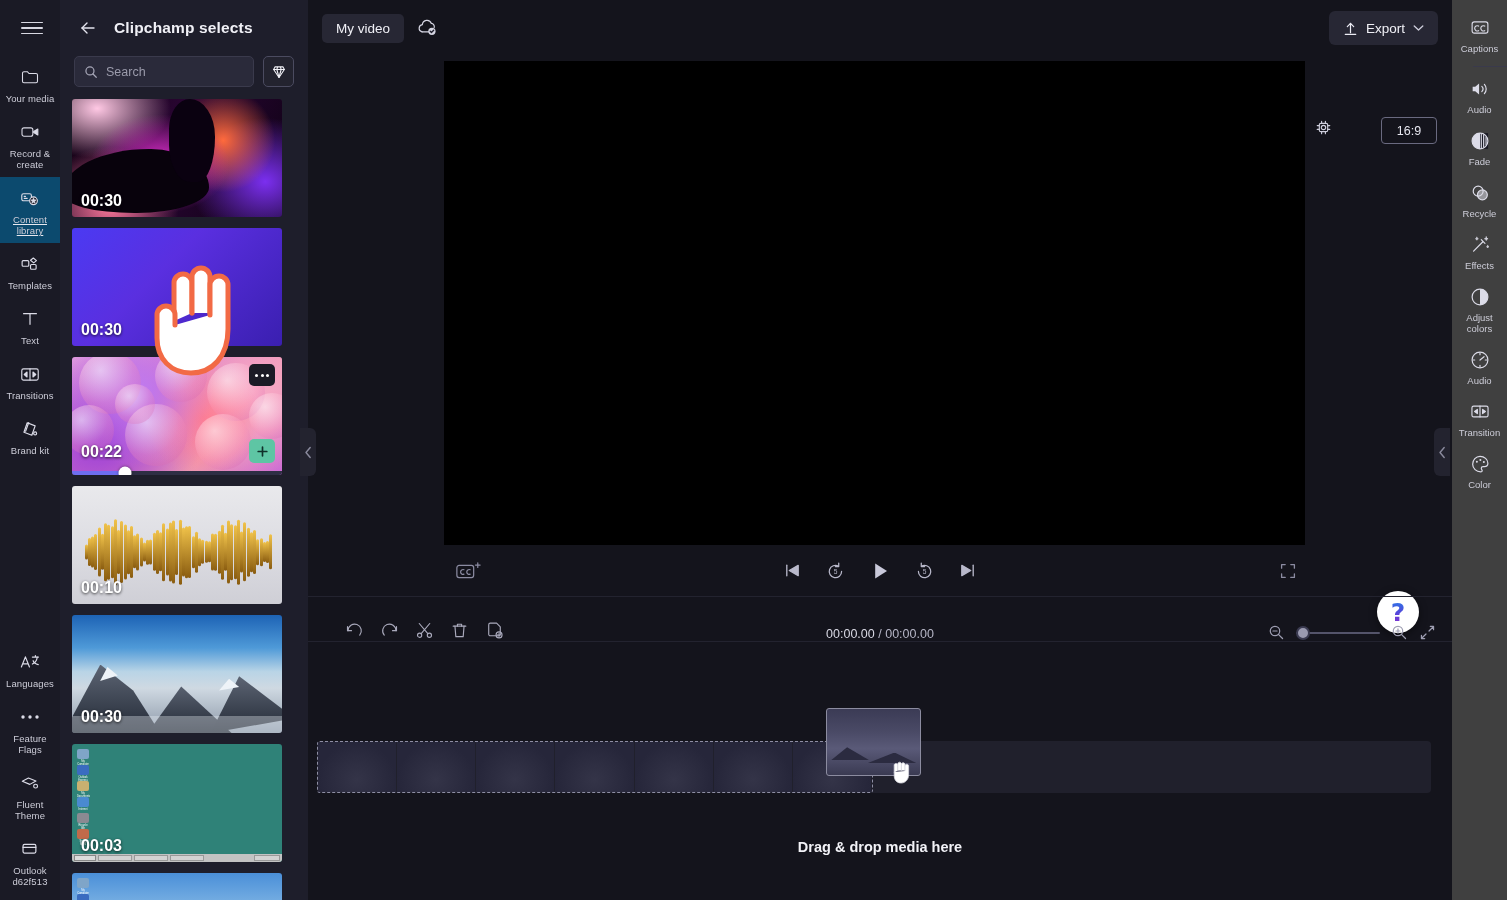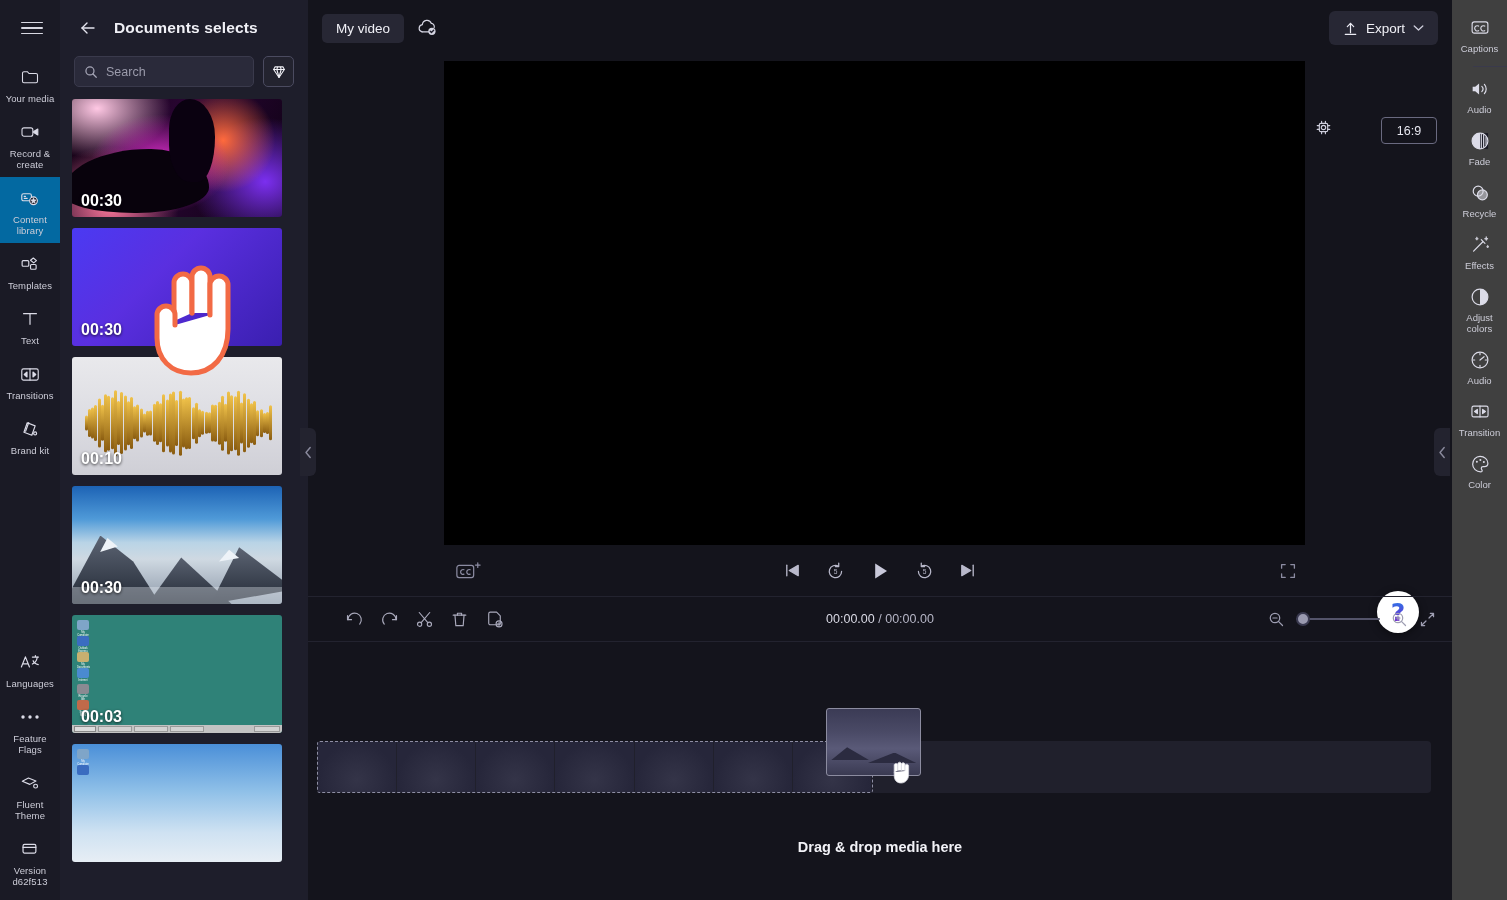--- a/index.html
+++ b/index.html
@@ -24,21 +24,21 @@
   }
   .hamburger .bars { width: 22px; }
   .hamburger .bars span {
     display: block; height: 1.6px; background: #d8d8e2; margin: 4px 0; border-radius: 2px;
   }
   .rail-items { width: 60px; display: flex; flex-direction: column; align-items: center; }
   .rail-item {
     width: 60px; padding: 9px 2px 7px; display: flex; flex-direction: column;
     align-items: center; gap: 4px; cursor: pointer; position: relative;
   }
-  .rail-item.active { background: #0369a1; }
+  .rail-item.active { background: #0c4a6e; text-decoration: underline; }
   .rail-item .ico { height: 24px; display: flex; align-items: center; justify-content: center; }
   .rail-item .lbl {
     font-size: 9.5px; line-height: 11px; color: #cdcdd8; text-align: center;
     max-width: 58px; letter-spacing: .1px;
   }
   .rail-spacer { flex: 1; }
   .rail-bottom { width: 60px; display: flex; flex-direction: column; align-items: center; padding-bottom: 6px; }
   svg { display: block; }
 
   
@@ -195,21 +195,21 @@
     display: flex; align-items: center;
   }
   .cc-add { position: absolute; left: 147px; cursor: pointer; }
   .transport { margin: 0 auto; display: flex; align-items: center; gap: 18px; }
   .tbtn { cursor: pointer; padding: 3px; display: flex; align-items: center; justify-content: center; }
   .fs-btn { position: absolute; right: 155px; cursor: pointer; }
 
   .tl-toolbar {
     position: absolute; left: 0; top: 596px; width: 1144px; height: 46px;
     border-top: 1px solid #23232f; border-bottom: 1px solid #23232f;
-    display: flex; align-items: center; padding-left: 24px;
+    display: flex; align-items: flex-end; padding-left: 24px;
   }
   .tl-left { display: flex; align-items: center; gap: 14px; padding-left: 12px; }
   .tl-time { position: absolute; left: 0; right: 0; text-align: center; font-size: 12.5px; color: #b6b6c6; pointer-events: none; }
   .tl-time .cur { color: #d9d9e4; }
   .tl-right { margin-left: auto; display: flex; align-items: center; gap: 11px; padding-right: 16px; }
   .zoom-slider { position: relative; width: 84px; height: 14px; display: flex; align-items: center; cursor: pointer; }
   .zoom-slider .track { width: 100%; height: 2px; background: #54546a; border-radius: 2px; }
   .zoom-slider .knob {
     position: absolute; left: 0; width: 14px; height: 14px; border-radius: 50%;
     background: #9a9ab0; border: 2px solid #3a3a50;
@@ -369,34 +369,34 @@
           </span>
     <span class="lbl">Fluent Theme</span>
         </div>
         <div class="rail-item">
           <span class="ico">
             <svg width="24" height="22" viewBox="0 0 24 24" fill="none" stroke="#dcdce8" stroke-width="1.3" stroke-linecap="round" stroke-linejoin="round">
               <rect x="4.4" y="7" width="14" height="9.4" rx="1.6"></rect>
               <path d="M4.4 10.2h14"></path>
             </svg>
           </span>
-    <span class="lbl">Version d62f513</span>
+    <span class="lbl">Outlook d62f513</span>
         </div>
       </div>
   </div>
 
   <div class="panel">
     <div class="panel-head">
       <div class="back-arrow">
         <svg width="20" height="20" viewBox="0 0 20 20" fill="none" stroke="#e4e4ee" stroke-width="1.4" stroke-linecap="round" stroke-linejoin="round">
           <path d="M16 10H4"></path>
             <path d="M9 5l-5 5 5 5"></path>
         </svg>
       </div>
-      <div class="panel-title">Documents selects</div>
+      <div class="panel-title">Clipchamp selects</div>
     </div>
     <div class="panel-search-row">
       <div class="search-box">
         <span>
           <svg width="14" height="14" viewBox="0 0 16 16" fill="none" stroke="#a7a7b8" stroke-width="1.4" stroke-linecap="round">
             <circle cx="6.8" cy="6.8" r="4.6"></circle>
               <path d="M10.3 10.3L14 14"></path>
           </svg>
         </span>
         <input type="text" placeholder="Search" style="">
@@ -421,20 +421,47 @@
         </div>
         <div class="thumb">
           <div class="art art2">
             <div class="petal" style="transform:rotate(-24.5deg);background:linear-gradient(180deg,#d05a24,#c2562e);height:109px"></div>
             <div class="petal" style="transform:rotate(-13deg);background:linear-gradient(180deg,#d05a24,#c2562e);height:123px"></div>
             <div class="petal" style="transform:rotate(-1.5deg);background:linear-gradient(180deg,#f29242,#c2562e);height:137px"></div>
             <div class="petal" style="transform:rotate(10deg);background:linear-gradient(180deg,#f29242,#f0823c);height:95px"></div>
             <div class="petal" style="transform:rotate(21.5deg);background:linear-gradient(180deg,#f29242,#f0823c);height:109px"></div>
           </div>
           <div class="dur">00:30</div>
+        </div>
+        <div class="thumb hovered">
+          <div class="art art3">
+            <div class="bub" style="left:18%;top:22%;width:62px;height:62px;transform:translate(-50%,-50%)"></div>
+            <div class="bub" style="left:52%;top:16%;width:52px;height:52px;transform:translate(-50%,-50%)"></div>
+            <div class="bub" style="left:78%;top:30%;width:58px;height:58px;transform:translate(-50%,-50%)"></div>
+            <div class="bub" style="left:8%;top:62%;width:50px;height:50px;transform:translate(-50%,-50%)"></div>
+            <div class="bub" style="left:40%;top:66%;width:62px;height:62px;transform:translate(-50%,-50%)"></div>
+            <div class="bub" style="left:72%;top:72%;width:56px;height:56px;transform:translate(-50%,-50%)"></div>
+            <div class="bub" style="left:95%;top:50%;width:46px;height:46px;transform:translate(-50%,-50%)"></div>
+            <div class="bub" style="left:30%;top:40%;width:40px;height:40px;transform:translate(-50%,-50%)"></div>
+          </div>
+      <div class="more-btn">
+            <i></i>
+            <i></i>
+            <i></i>
+          </div>
+      <div class="add-btn">
+        <svg width="15" height="15" viewBox="0 0 16 16" stroke="#10302a" stroke-width="1.8" stroke-linecap="round">
+              <path d="M8 3.4v9.2M3.4 8h9.2"></path>
+            </svg>
+      </div>
+      <div class="scrub">
+            <div class="fill"></div>
+            <div class="knob"></div>
+          </div>
+          <div class="dur">00:22</div>
         </div>
         <div class="thumb">
           <div class="art art4">
             <div class="wv" style="left:6%;height:14.82px"></div>
             <div class="wv" style="left:7.5438596491228065%;height:27.815621808066947px"></div>
             <div class="wv" style="left:9.087719298245613%;height:31.094884405991266px"></div>
             <div class="wv" style="left:10.631578947368421%;height:36.086603052662156px"></div>
             <div class="wv" style="left:12.175438596491228%;height:49.15997845764374px"></div>
             <div class="wv" style="left:13.719298245614034%;height:35.71148049059079px"></div>
             <div class="wv" style="left:15.263157894736842%;height:58.254780956681934px"></div>

